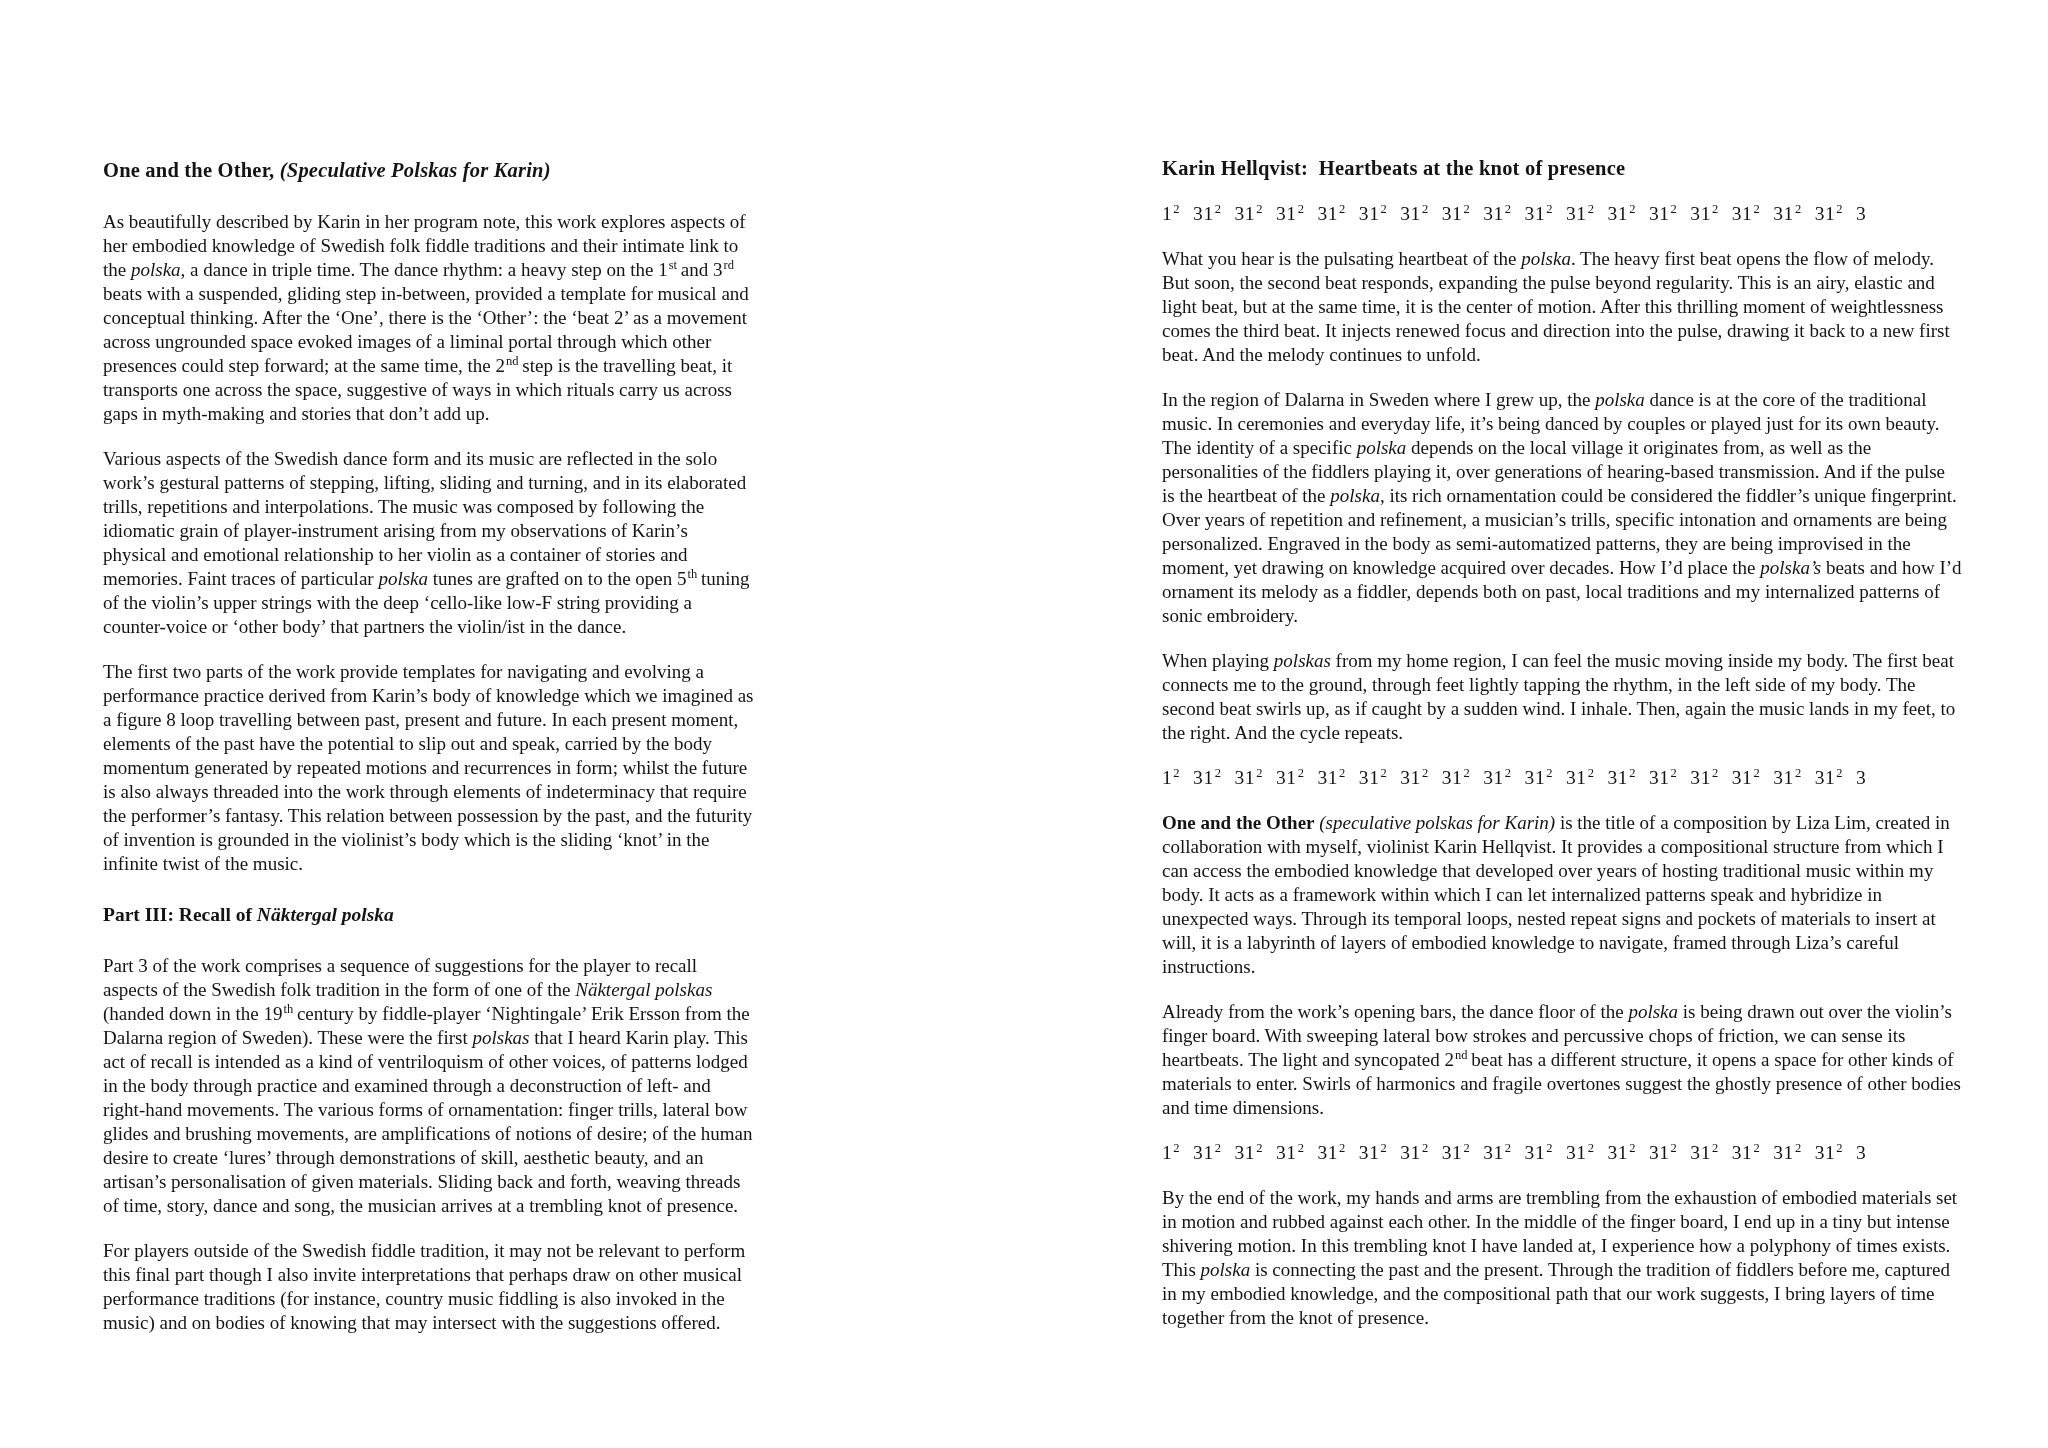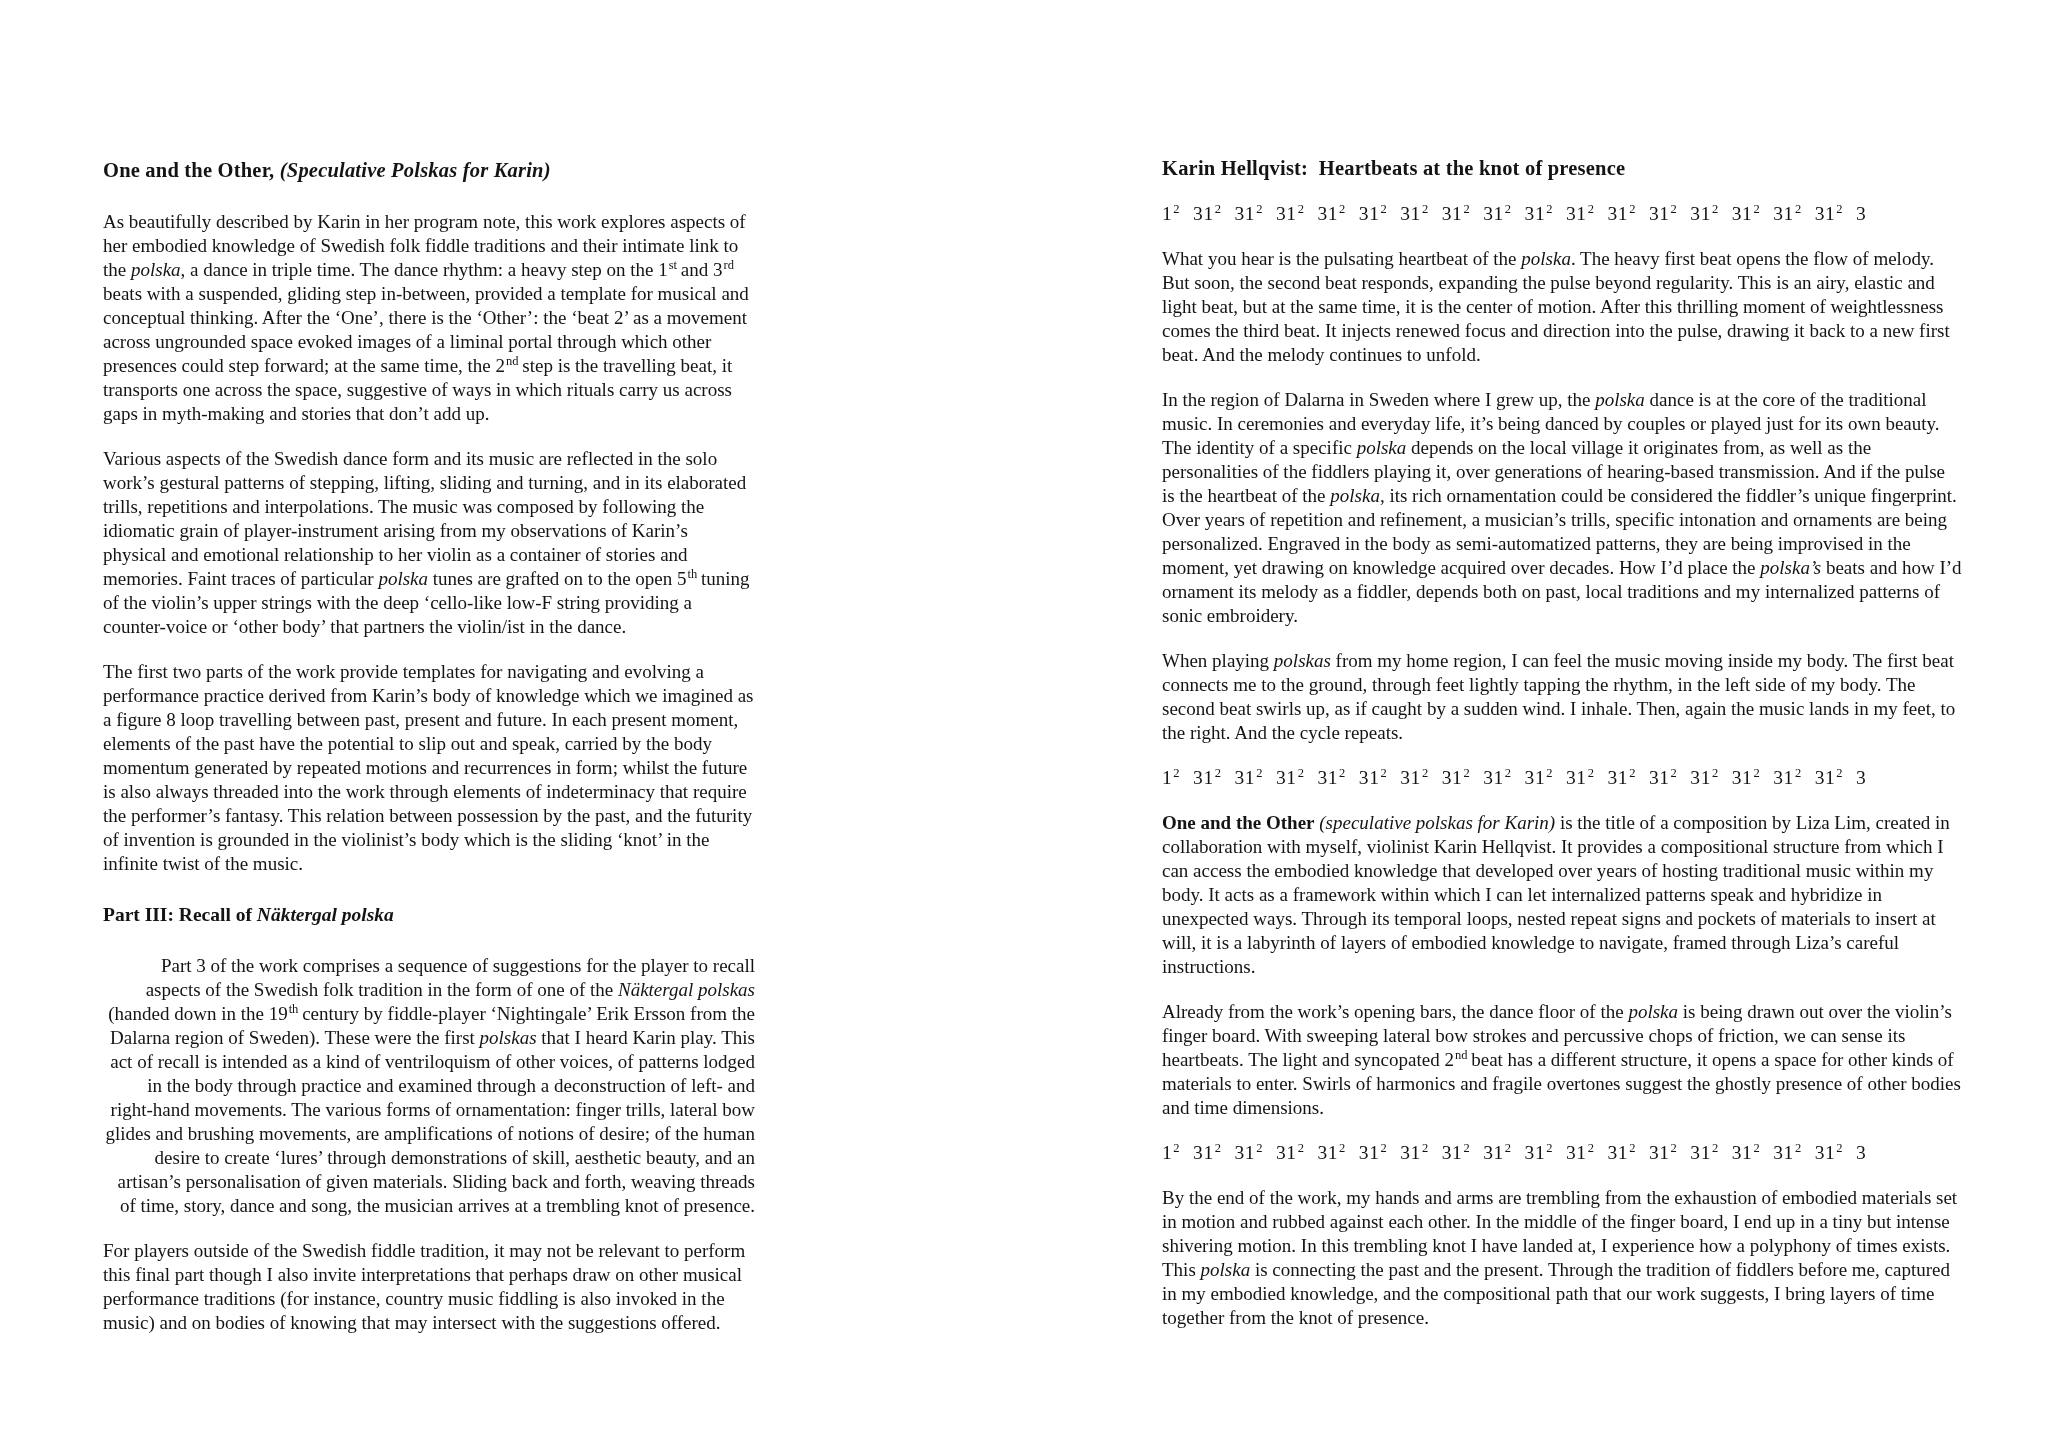--- a/index.html
+++ b/index.html
@@ -34,21 +34,21 @@
     text-align: left;
   }
   .block + .block { margin-top: 21px; }
 
   .section-heading {
     font-weight: bold;
     font-size: 19.5px;
     line-height: 24px;
   }
   .block + .section-heading { margin-top: 27px; }
-  .section-heading + .block { margin-top: 27px; text-align: right; }
+  .section-heading + .block { margin-top: 27px; }
 
   .rhythm {
     font-weight: normal;
     font-size: 19.5px;
     line-height: 24px;
     word-spacing: 9px;
     letter-spacing: 0.6px;
     white-space: nowrap;
   }
 

